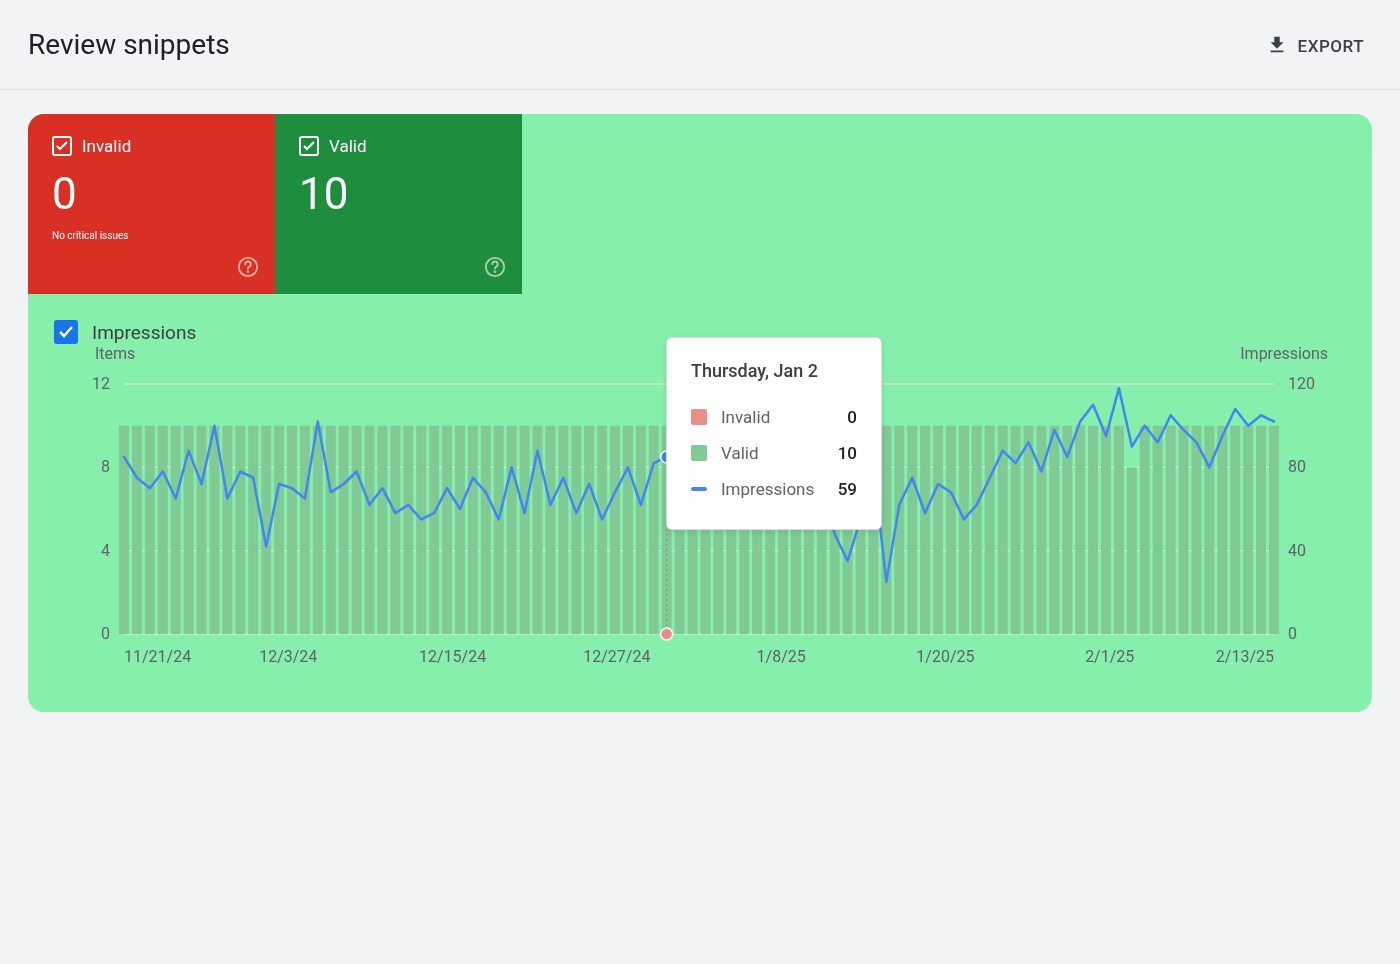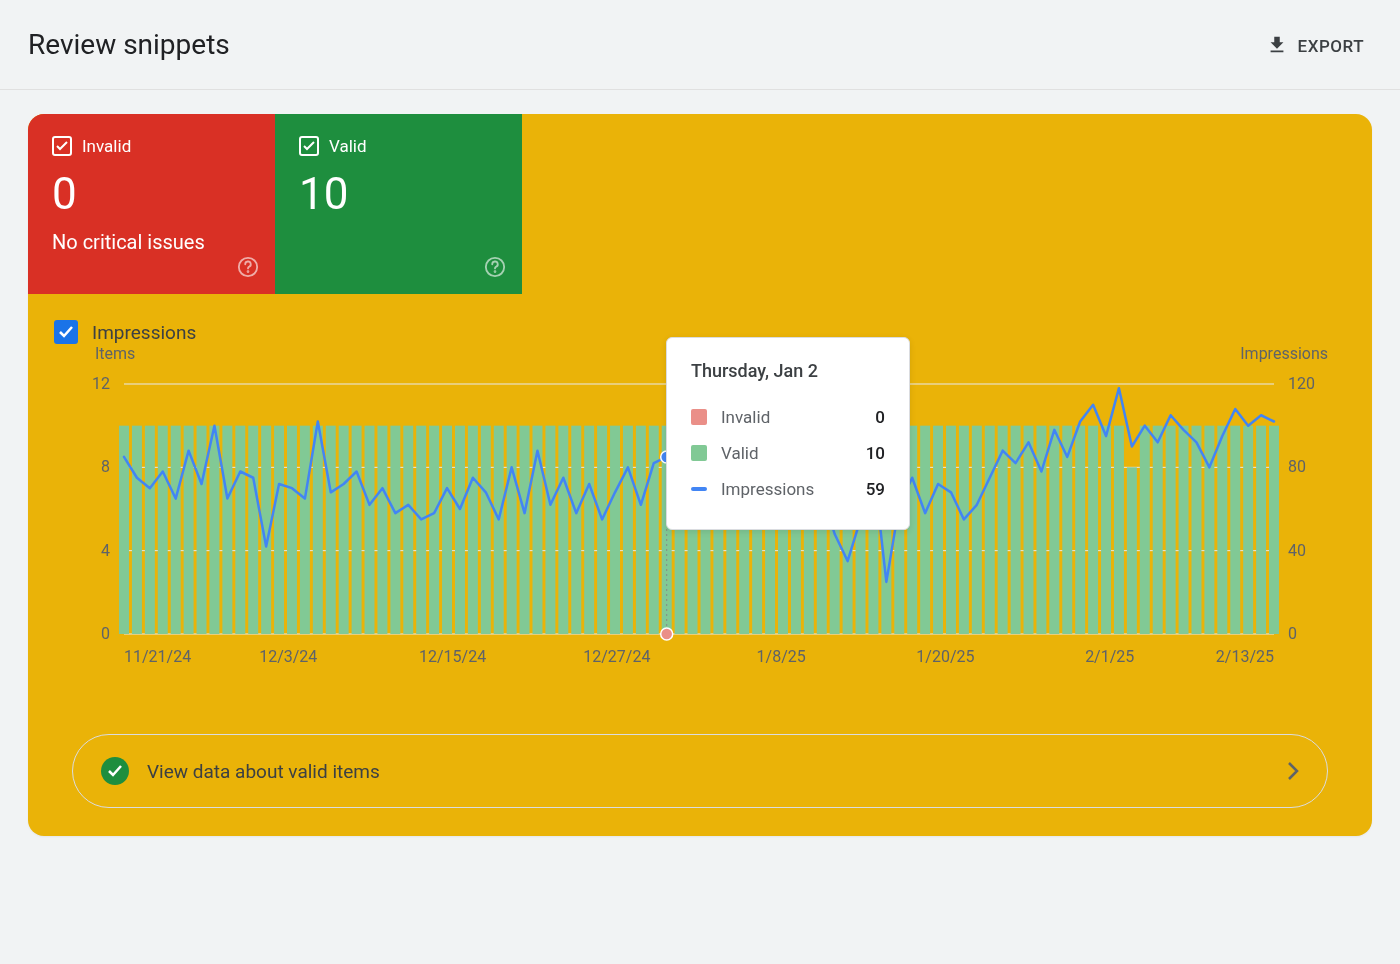--- a/index.html
+++ b/index.html
@@ -25,21 +25,21 @@
     display: flex;
     align-items: flex-end;
     gap: 10px;
     font-size: 17px;
     font-weight: 500;
     letter-spacing: 0.5px;
     color: #3c4043;
     cursor: pointer;
   }
   .card {
-    background: #eab308;
+    background: #86efac;
     border-radius: 16px;
     margin: 24px 28px 28px 28px;
     padding: 0 0 28px 0;
     position: relative;
     box-shadow: 0 1px 2px rgba(0,0,0,0.05);
   }
   .status-cards {
     display: flex;
   }
   .status-card {
@@ -62,21 +62,21 @@
     gap: 10px;
     font-size: 17px;
     font-weight: 400;
   }
   .status-card-value {
     font-size: 44px;
     font-weight: 400;
     margin-top: 12px;
   }
   .status-card-sub {
-    font-size: 20px;
+    font-size: 10px;
     margin-top: 10px;
   }
   .help-icon {
     position: absolute;
     bottom: 16px;
     right: 16px;
     opacity: 0.6;
   }
   .impressions-toggle {
     display: flex;
@@ -129,21 +129,21 @@
     margin-top: 20px;
     display: block;
   }
   .tooltip {
     position: absolute;
     background: #fff;
     border: 1px solid #dadce0;
     border-radius: 6px;
     padding: 22px 24px;
     box-shadow: 0 2px 6px rgba(0,0,0,0.1);
-    width: 244px;
+    width: 216px;
     left: 638px;
     top: 223px;
     z-index: 10;
   }
   .tooltip-title {
     font-size: 18px;
     font-weight: 500;
     color: #3c4043;
     margin-bottom: 18px;
   }
@@ -391,25 +391,14 @@
         <text x="234.28571428571428" y="278" text-anchor="middle" fill="#5f6368" font-size="16">12/3/24</text>
         <text x="398.57142857142856" y="278" text-anchor="middle" fill="#5f6368" font-size="16">12/15/24</text>
         <text x="562.8571428571429" y="278" text-anchor="middle" fill="#5f6368" font-size="16">12/27/24</text>
         <text x="727.1428571428571" y="278" text-anchor="middle" fill="#5f6368" font-size="16">1/8/25</text>
         <text x="891.4285714285714" y="278" text-anchor="middle" fill="#5f6368" font-size="16">1/20/25</text>
         <text x="1055.7142857142858" y="278" text-anchor="middle" fill="#5f6368" font-size="16">2/1/25</text>
         <text x="1220" y="278" text-anchor="end" fill="#5f6368" font-size="16">2/13/25</text>
       </svg>
   </div>
 
-  <div class="valid-items-row">
-    <div class="check-circle">
-      <svg width="16" height="14" viewBox="0 0 16 14">
-          <path d="M2 7 L6 11 L14 2" stroke="#fff" stroke-width="2.5" fill="none"></path>
-        </svg>
-    </div>
-    <span class="valid-items-text">View data about valid items</span>
-    <svg width="12" height="20" viewBox="0 0 12 20" fill="none" stroke="#5f6368" stroke-width="2.5">
-      <path d="M2 2 L10 10 L2 18"></path>
-    </svg>
-  </div>
 
 </div>
 
 </body></html>

